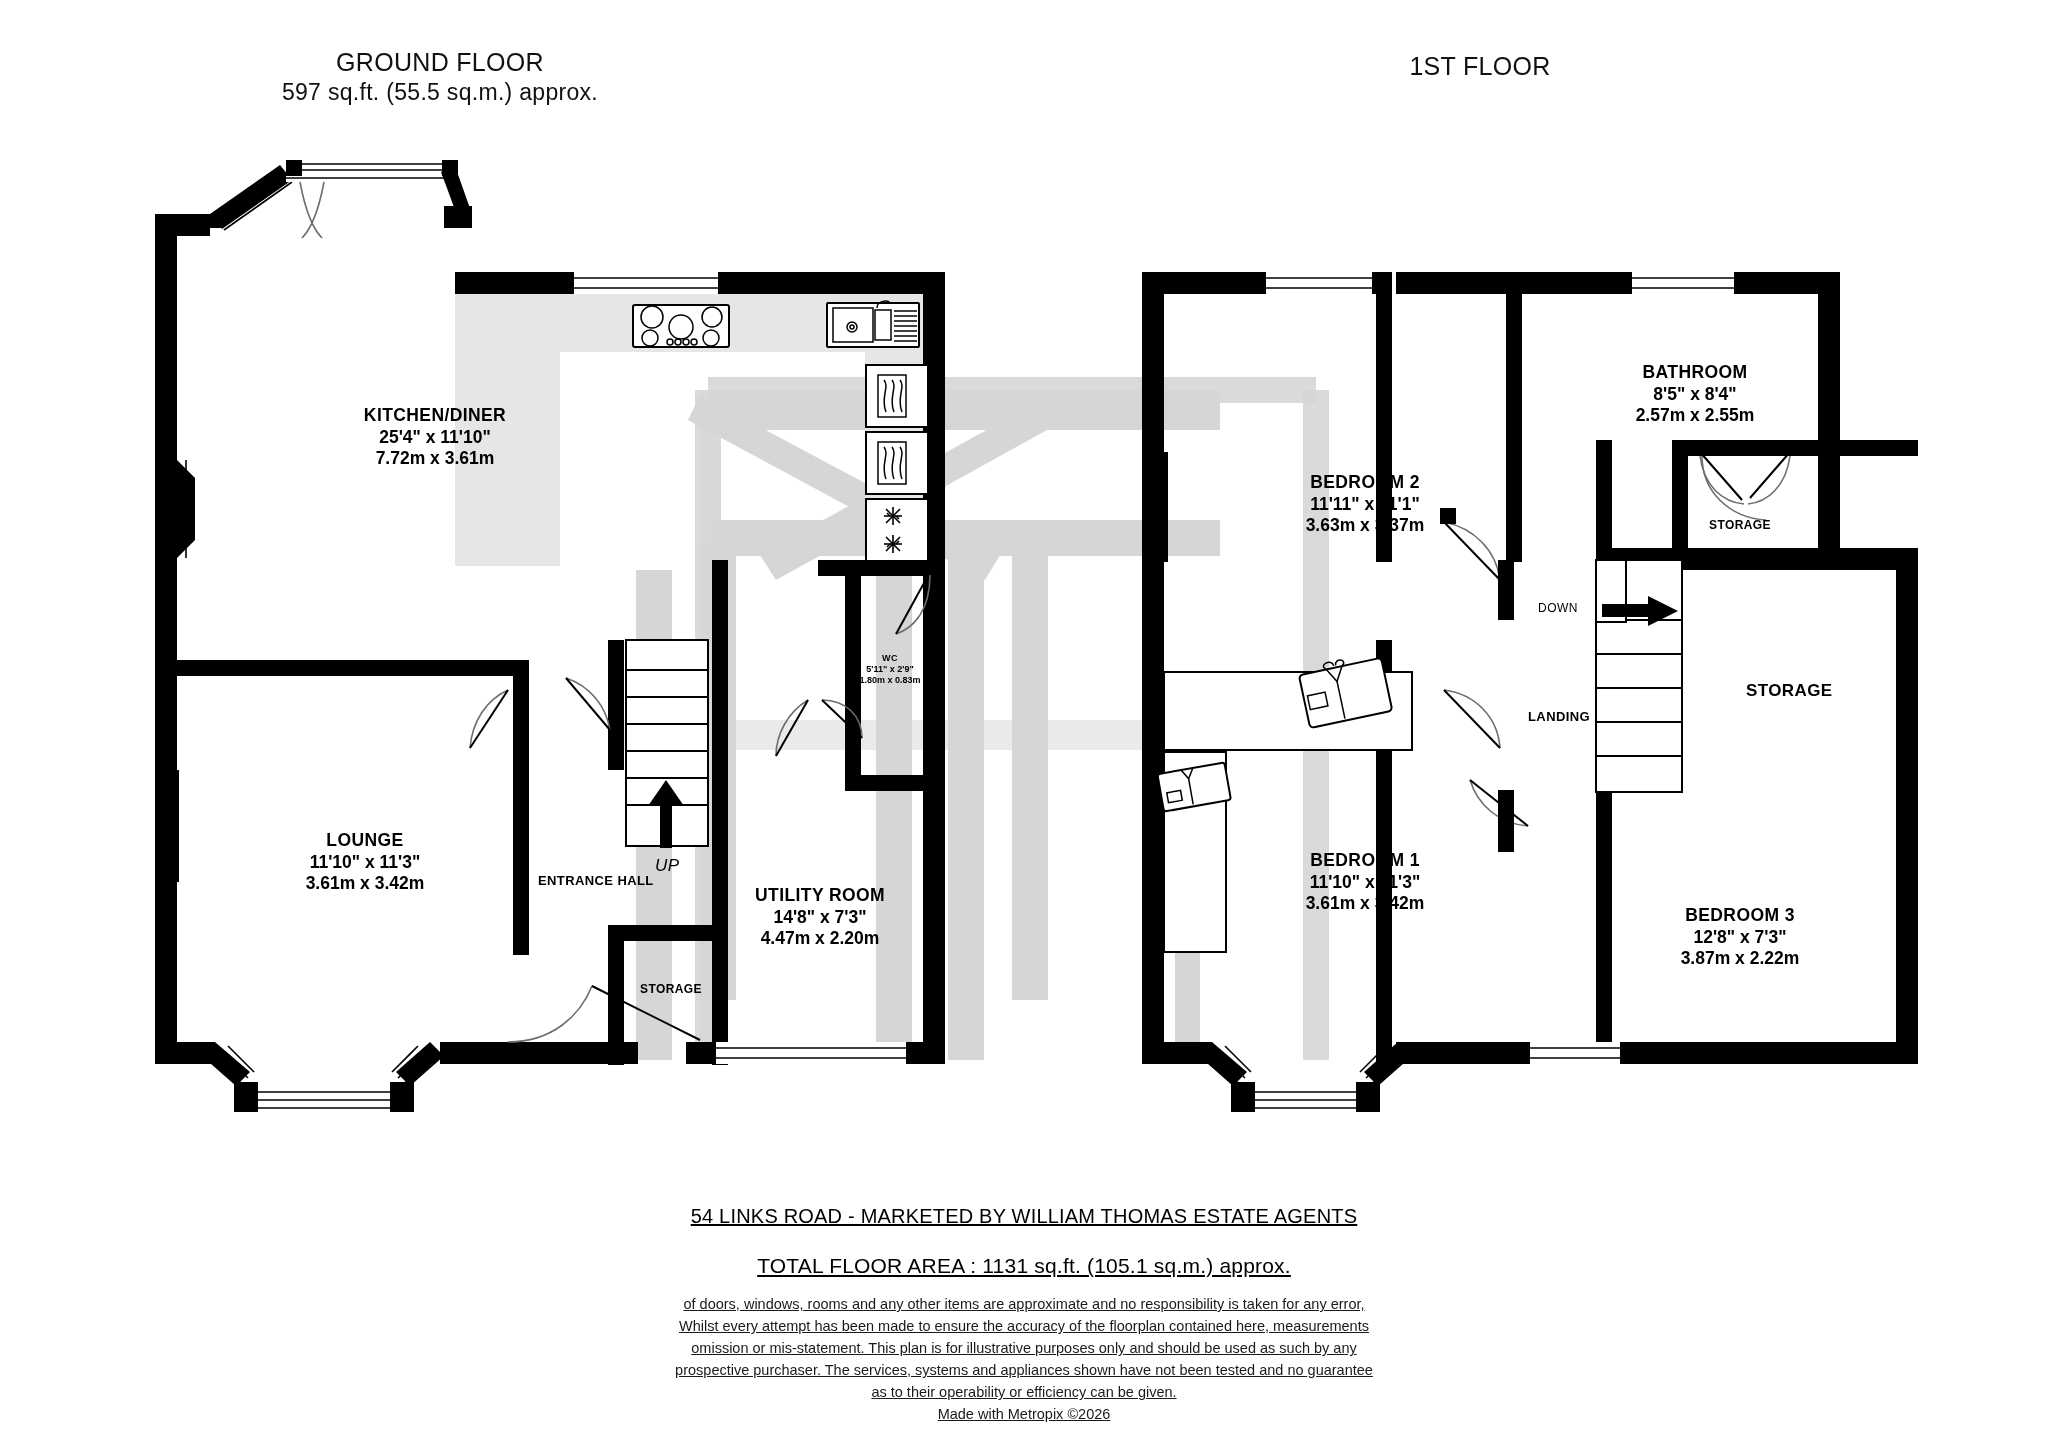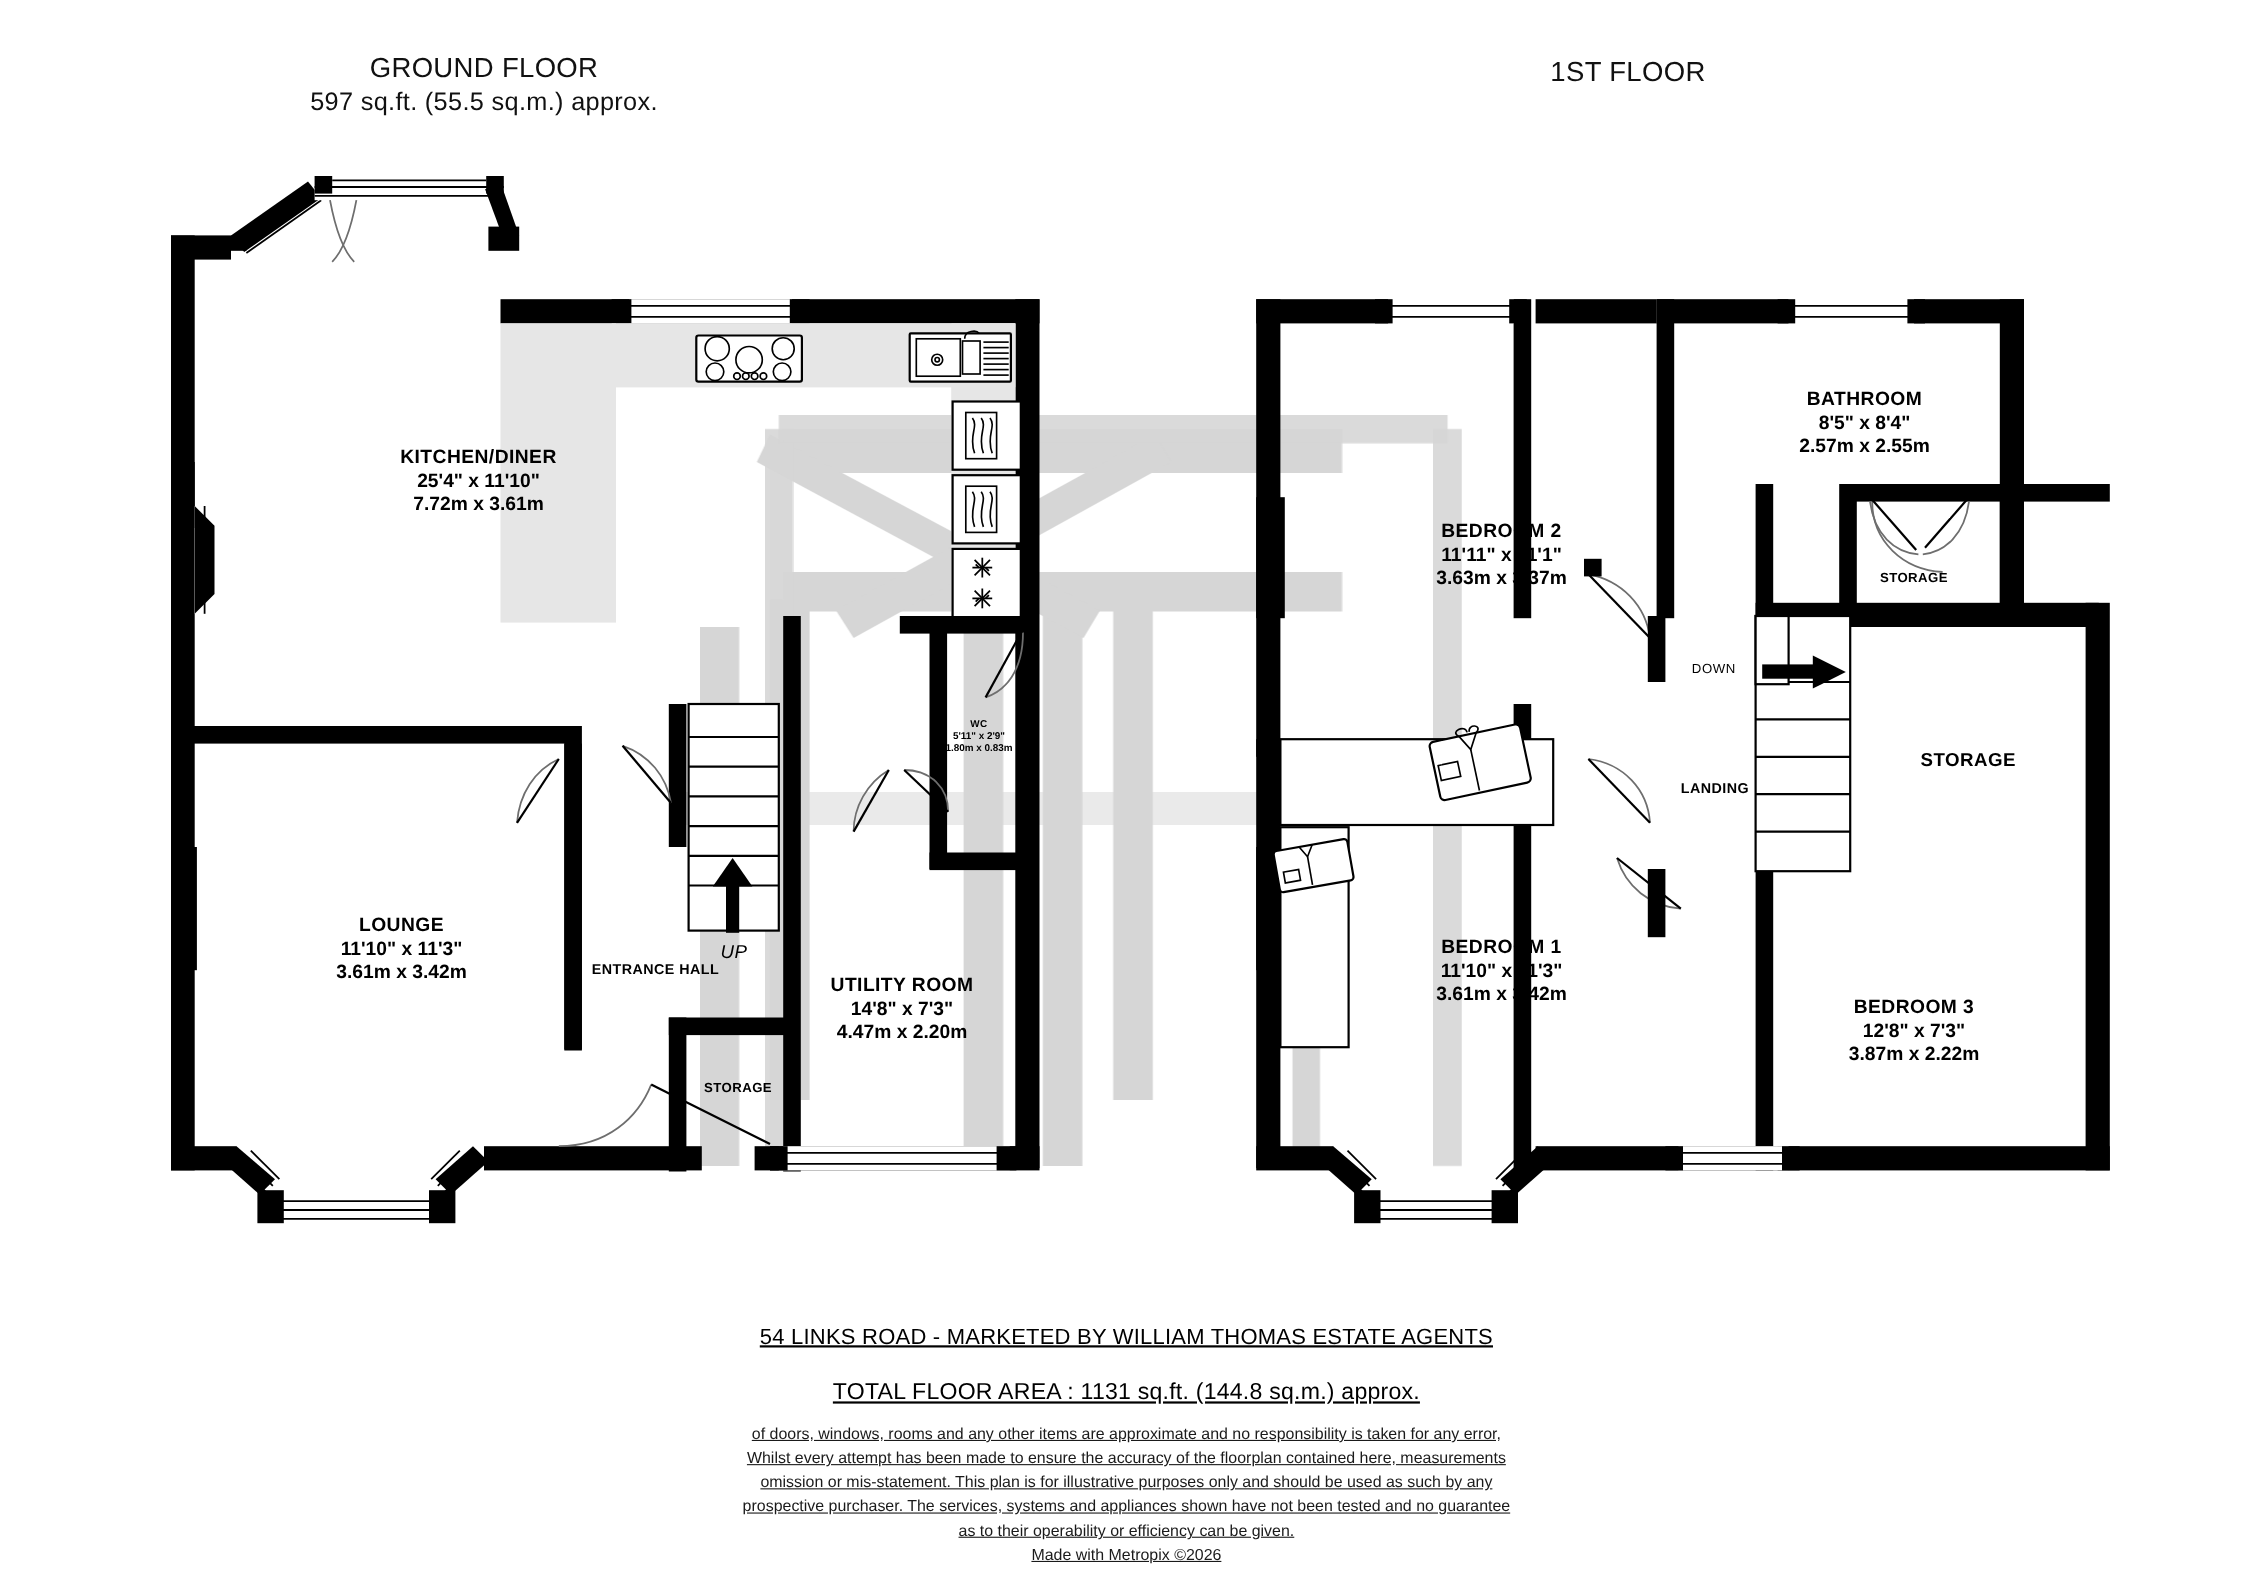--- a/index.html
+++ b/index.html
@@ -486,21 +486,21 @@
   <div class="rlabel small" style="left:820px;top:653px;width:140px;">
     <span class="nm">WC</span>
     <span class="d1">5'11"  x 2'9"</span>
     <span class="d2">1.80m  x 0.83m</span>
   </div>
 
   <div class="plain" style="left:538px;top:873px;">ENTRANCE HALL</div>
   <div class="plain reg" style="left:655px;top:856px;font-style:italic;">UP</div>
   <div class="plain" style="left:640px;top:982px;font-size:12px;">STORAGE</div>
 
-  <div class="rlabel" style="left:1560px;top:352px;width:270px;">
+  <div class="rlabel" style="left:1560px;top:362px;width:270px;">
     <span class="nm">BATHROOM</span>
     <span class="d1">8'5"  x 8'4"</span>
     <span class="d2">2.57m  x 2.55m</span>
   </div>
 
   <div class="rlabel" style="left:1215px;top:472px;width:300px;">
     <span class="nm">BEDROOM 2</span>
     <span class="d1">11'11"  x 11'1"</span>
     <span class="d2">3.63m  x 3.37m</span>
   </div>
@@ -516,21 +516,21 @@
     <span class="d1">12'8"  x 7'3"</span>
     <span class="d2">3.87m  x 2.22m</span>
   </div>
 
   <div class="plain reg" style="left:1538px;top:601px;font-size:12px;">DOWN</div>
   <div class="plain" style="left:1528px;top:709px;">LANDING</div>
   <div class="plain" style="left:1709px;top:518px;font-size:12px;">STORAGE</div>
   <div class="plain" style="left:1746px;top:681px;font-size:17px;">STORAGE</div>
 
   <div class="foot foot-addr" style="top:1205px;">54 LINKS ROAD - MARKETED BY WILLIAM THOMAS ESTATE AGENTS</div>
-  <div class="foot foot-total" style="top:1254px;">TOTAL FLOOR AREA : 1131 sq.ft. (144.8 sq.m.) approx.</div>
+  <div class="foot foot-total" style="top:1254px;">TOTAL FLOOR AREA : 1131 sq.ft. (105.1 sq.m.) approx.</div>
   <div class="foot foot-disc" style="top:1293px;">
     <div>of doors, windows, rooms and any other items are approximate and no responsibility is taken for any error,</div>
     <div>Whilst every attempt has been made to ensure the accuracy of the floorplan contained here, measurements</div>
     <div>omission or mis-statement. This plan is for illustrative purposes only and should be used as such by any</div>
     <div>prospective purchaser. The services, systems and appliances shown have not been tested and no guarantee</div>
     <div>as to their operability or efficiency can be given.</div>
     <div>Made with Metropix ©2026</div>
   </div>
 
 </div>

